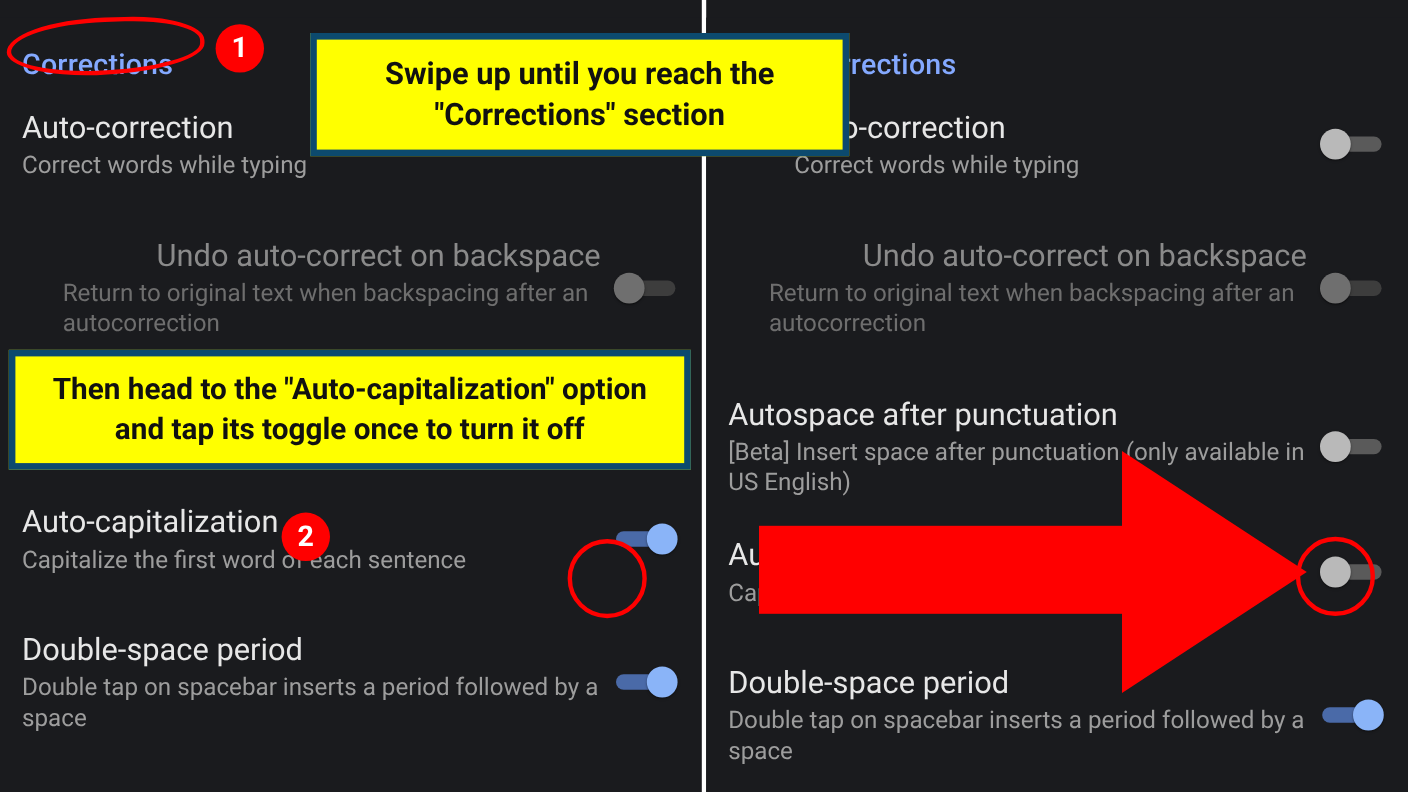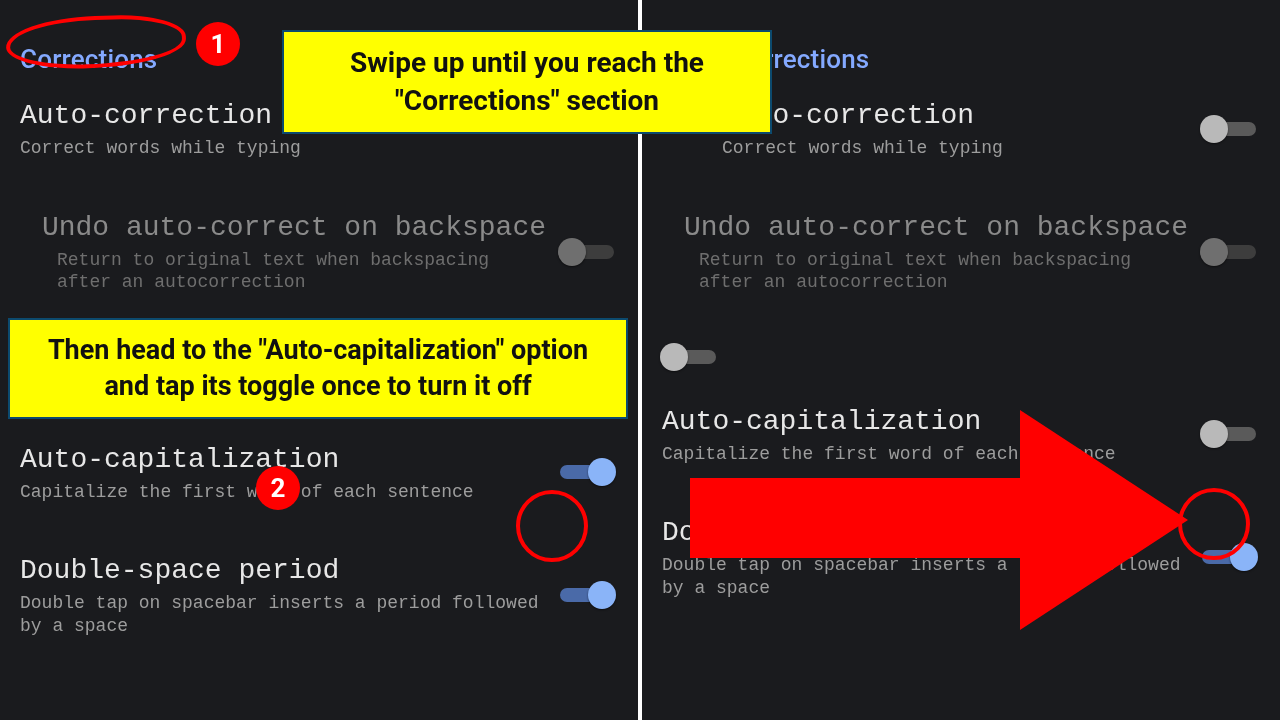--- a/index.html
+++ b/index.html
@@ -3,38 +3,38 @@
 <meta charset="utf-8">
 <style>
   * { box-sizing: border-box; margin: 0; padding: 0; }
   html, body { width: 1280px; height: 720px; overflow: hidden; background: #1a1b1e; font-family: Roboto, Arial, sans-serif; }
   .stage { position: relative; width: 1280px; height: 720px; }
   .panel { position: absolute; top: 16px; bottom: 0; background: #1a1b1e; padding: 10px 16px 0 20px; }
   .panel.left  { left: 0;   width: 638px; }
   .panel.right { left: 642px; width: 638px; }
   .divider { position: absolute; top: 0; bottom: 0; left: 638px; width: 4px; background: #ffffff; }
   .section-header { color: #84a9ff; font-size: 26px; font-weight: 500; padding: 18px 0 10px 0; letter-spacing: 0.2px; }
-  .setting { display: flex; align-items: center; padding: 14px 8px 14px 0; gap: 14px; font-family: Liberation Mono, monospace; }
+  .setting { display: flex; align-items: center; padding: 14px 8px 14px 0; gap: 14px; }
   .setting .text { flex: 1 1 auto; min-width: 0; }
   .title { color: #e7e7e7; font-size: 28px; line-height: 1.25; }
-  .subtitle { color: #9d9d9d; font-size: 18px; line-height: 1.25; margin-top: 4px; }
+  .subtitle { color: #9d9d9d; font-size: 22px; line-height: 1.25; margin-top: 4px; }
   .disabled .title { color: #8a8a8a; text-align: right; }
   .disabled .subtitle { color: #6e6e6e; margin-left: 37px; }
   .block-gap { height: 22px; }
   .toggle { position: relative; width: 54px; height: 26px; flex: 0 0 auto; }
   .track { position: absolute; inset: 6px 0; border-radius: 999px; background: #5a5a5a; }
   .thumb { position: absolute; top: -1px; width: 28px; height: 28px; border-radius: 50%; background: #b9b9b9; box-shadow: 0 1px 2px rgba(0,0,0,.5); }
   .toggle.off .thumb { left: -2px; }
   .toggle.on  .thumb { right: -2px; background: #8ab4f8; }
   .toggle.on  .track { background: #4a6aa8; }
   .toggle.dim .track { background: #3d3d3d; }
   .toggle.dim .thumb { background: #6f6f6f; }
 
   
-  .callout { position: absolute; background: #ffff00; color: #111; font-weight: 700; text-align: center; padding: 12px 18px; font-size: 28px; line-height: 1.35; border: 2px solid #0c4a6e; }
+  .callout { position: absolute; background: #ffff00; color: #111; font-weight: 700; text-align: center; padding: 12px 18px; font-size: 28px; line-height: 1.35; border: 6px solid #0c4a6e; }
   .nbadge { position: absolute; width: 44px; height: 44px; border-radius: 50%; background: #ff0000; color: #fff; display: flex; align-items: center; justify-content: center; font-size: 26px; font-weight: 700; }
   .ring { position: absolute; border: 4px solid #ff0000; border-radius: 50%; }
   .scribble { position: absolute; border: 4px solid #ff0000; border-radius: 50% 40% 55% 45% / 55% 45% 50% 45%; transform: rotate(-2deg); }
   .arrow { position: absolute; pointer-events: none; }
   .arrow .shaft { position: absolute; background: #ff0000; }
   .arrow .head { position: absolute; width: 0; height: 0; }
 </style>
 </head>
 <body>
 
@@ -115,20 +115,24 @@
       </div>
       <div class="toggle off dim">
           <div class="track"></div>
           <div class="thumb"></div>
         </div>
     </div>
 
     <div class="block-gap"></div>
 
     <div class="setting">
+      <div class="text">
+        <div class="title">Autospace after punctuation</div>
+        <div class="subtitle">[Beta] Insert space after punctuation (only available in US English)</div>
+      </div>
       <div class="toggle off">
           <div class="track"></div>
           <div class="thumb"></div>
         </div>
     </div>
 
     <div style="height:6px"></div>
 
     <div class="setting">
       <div class="text">

